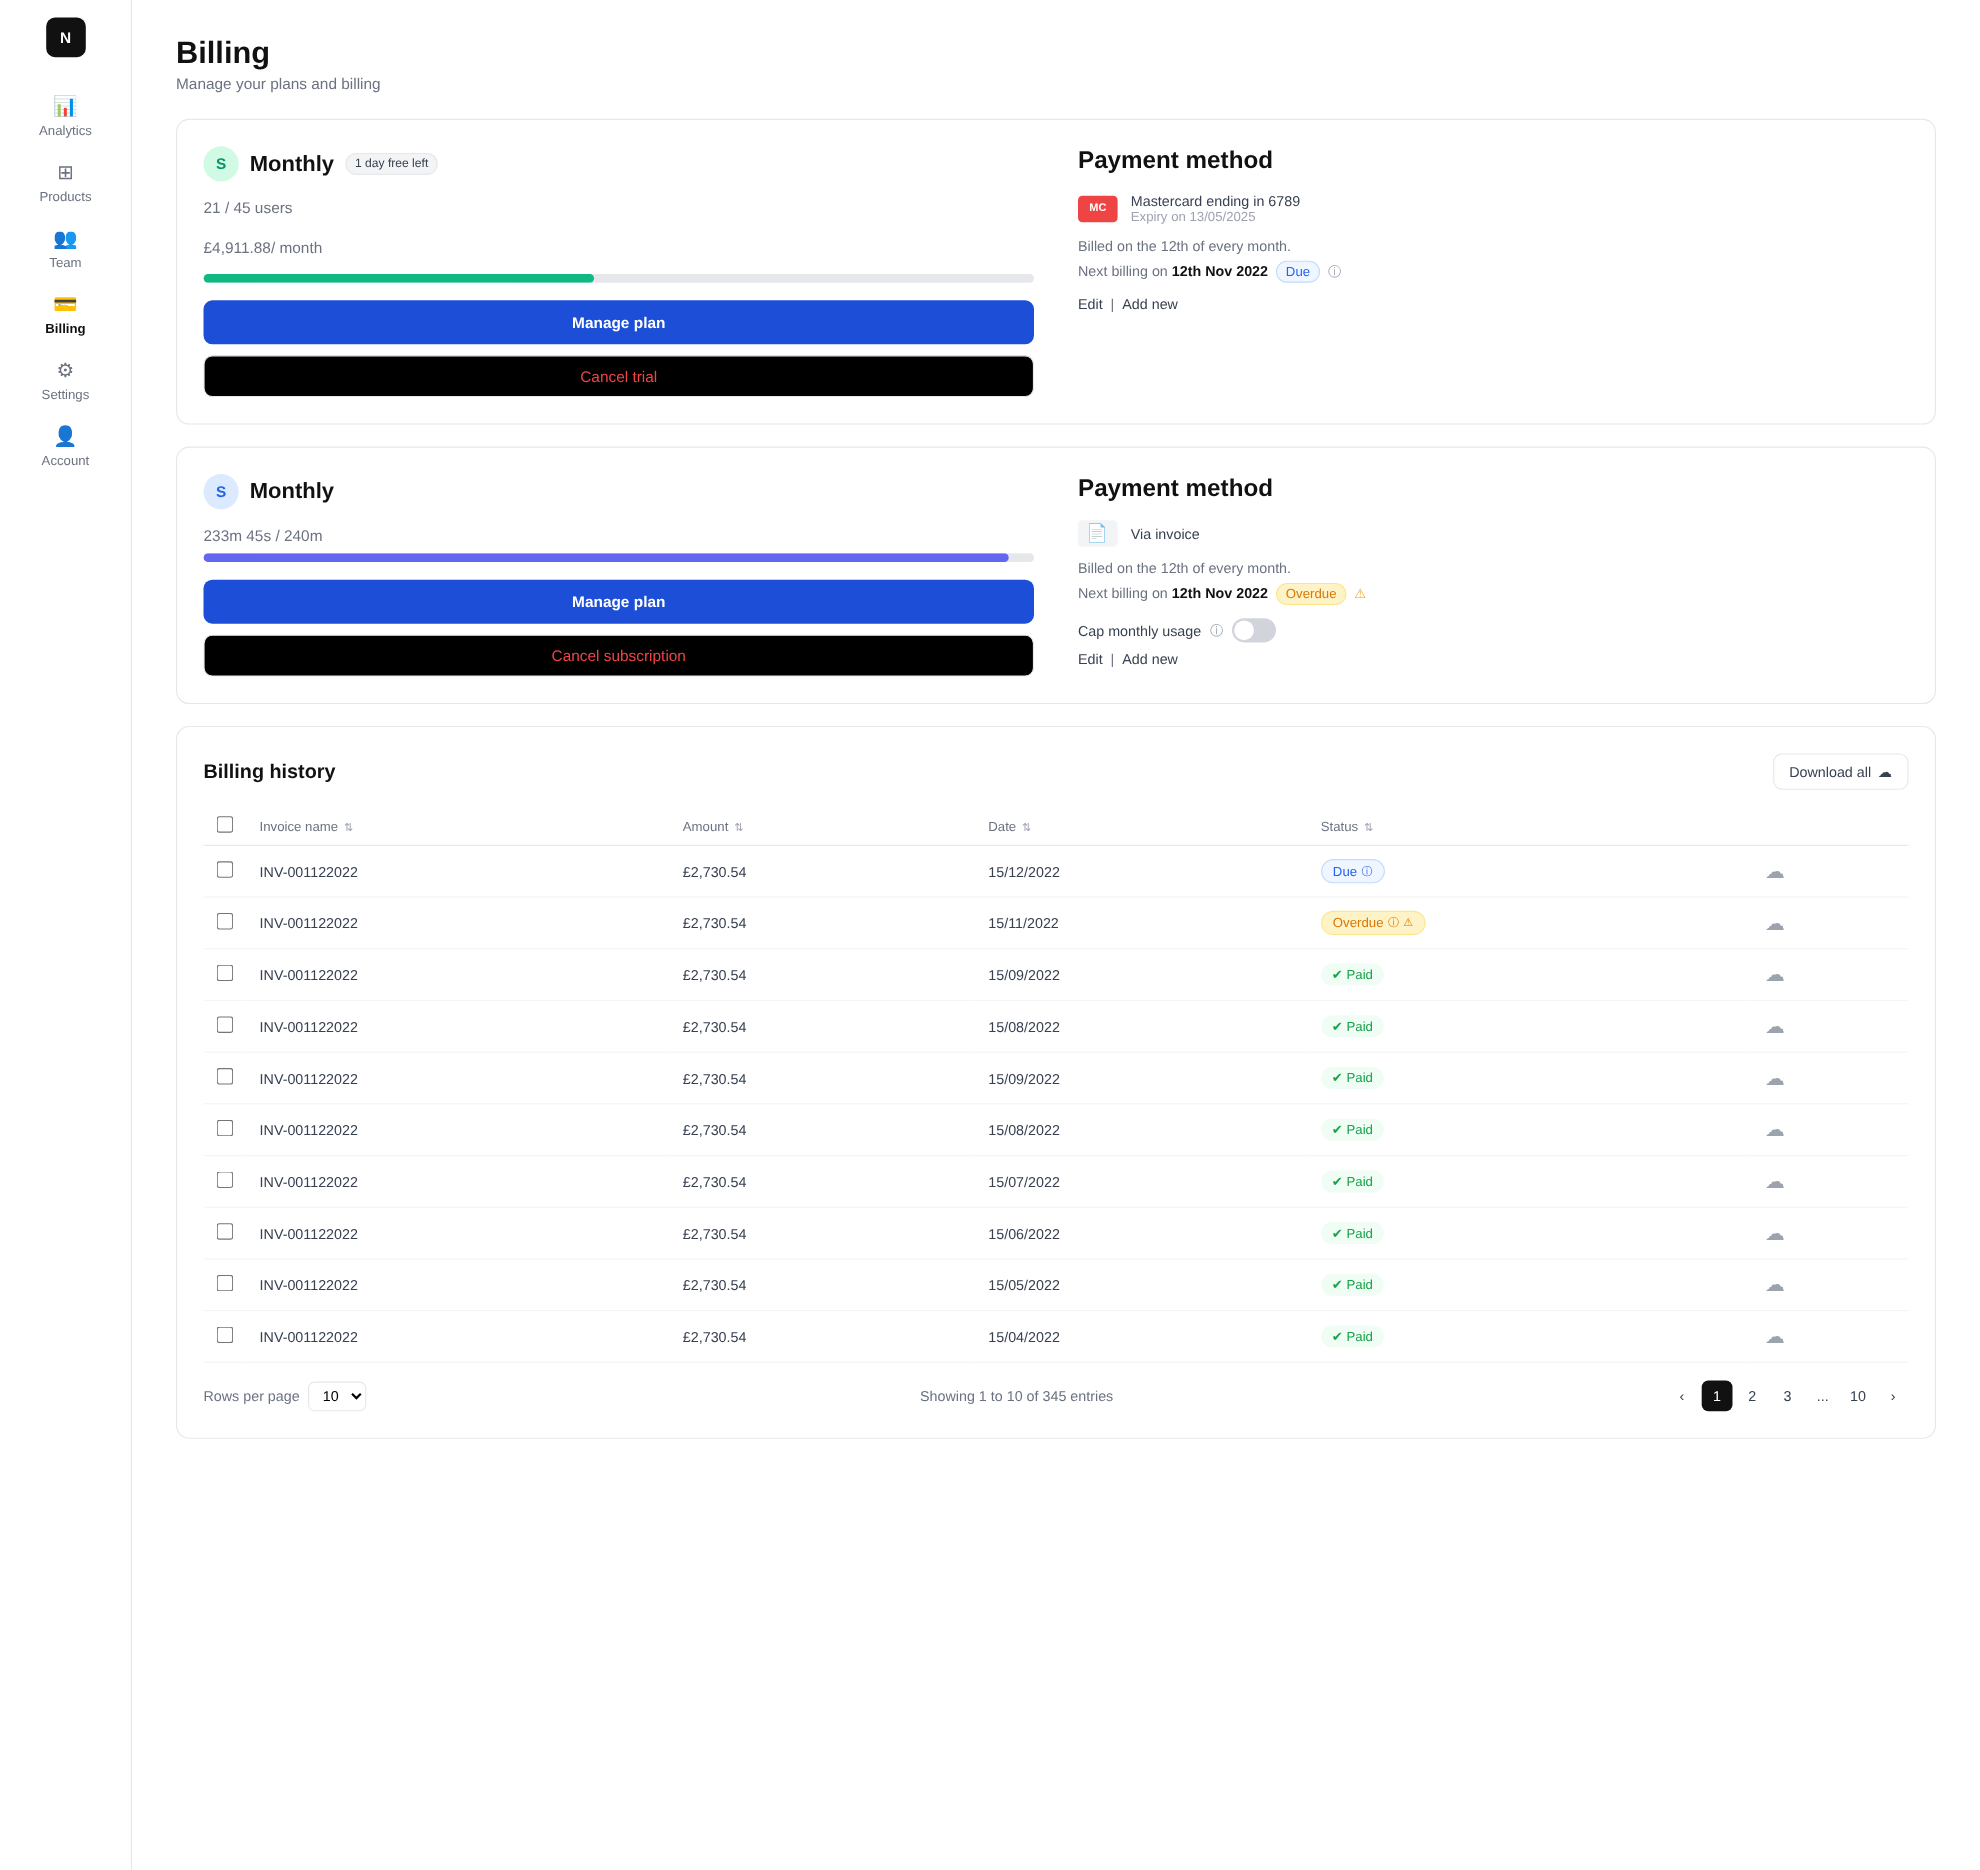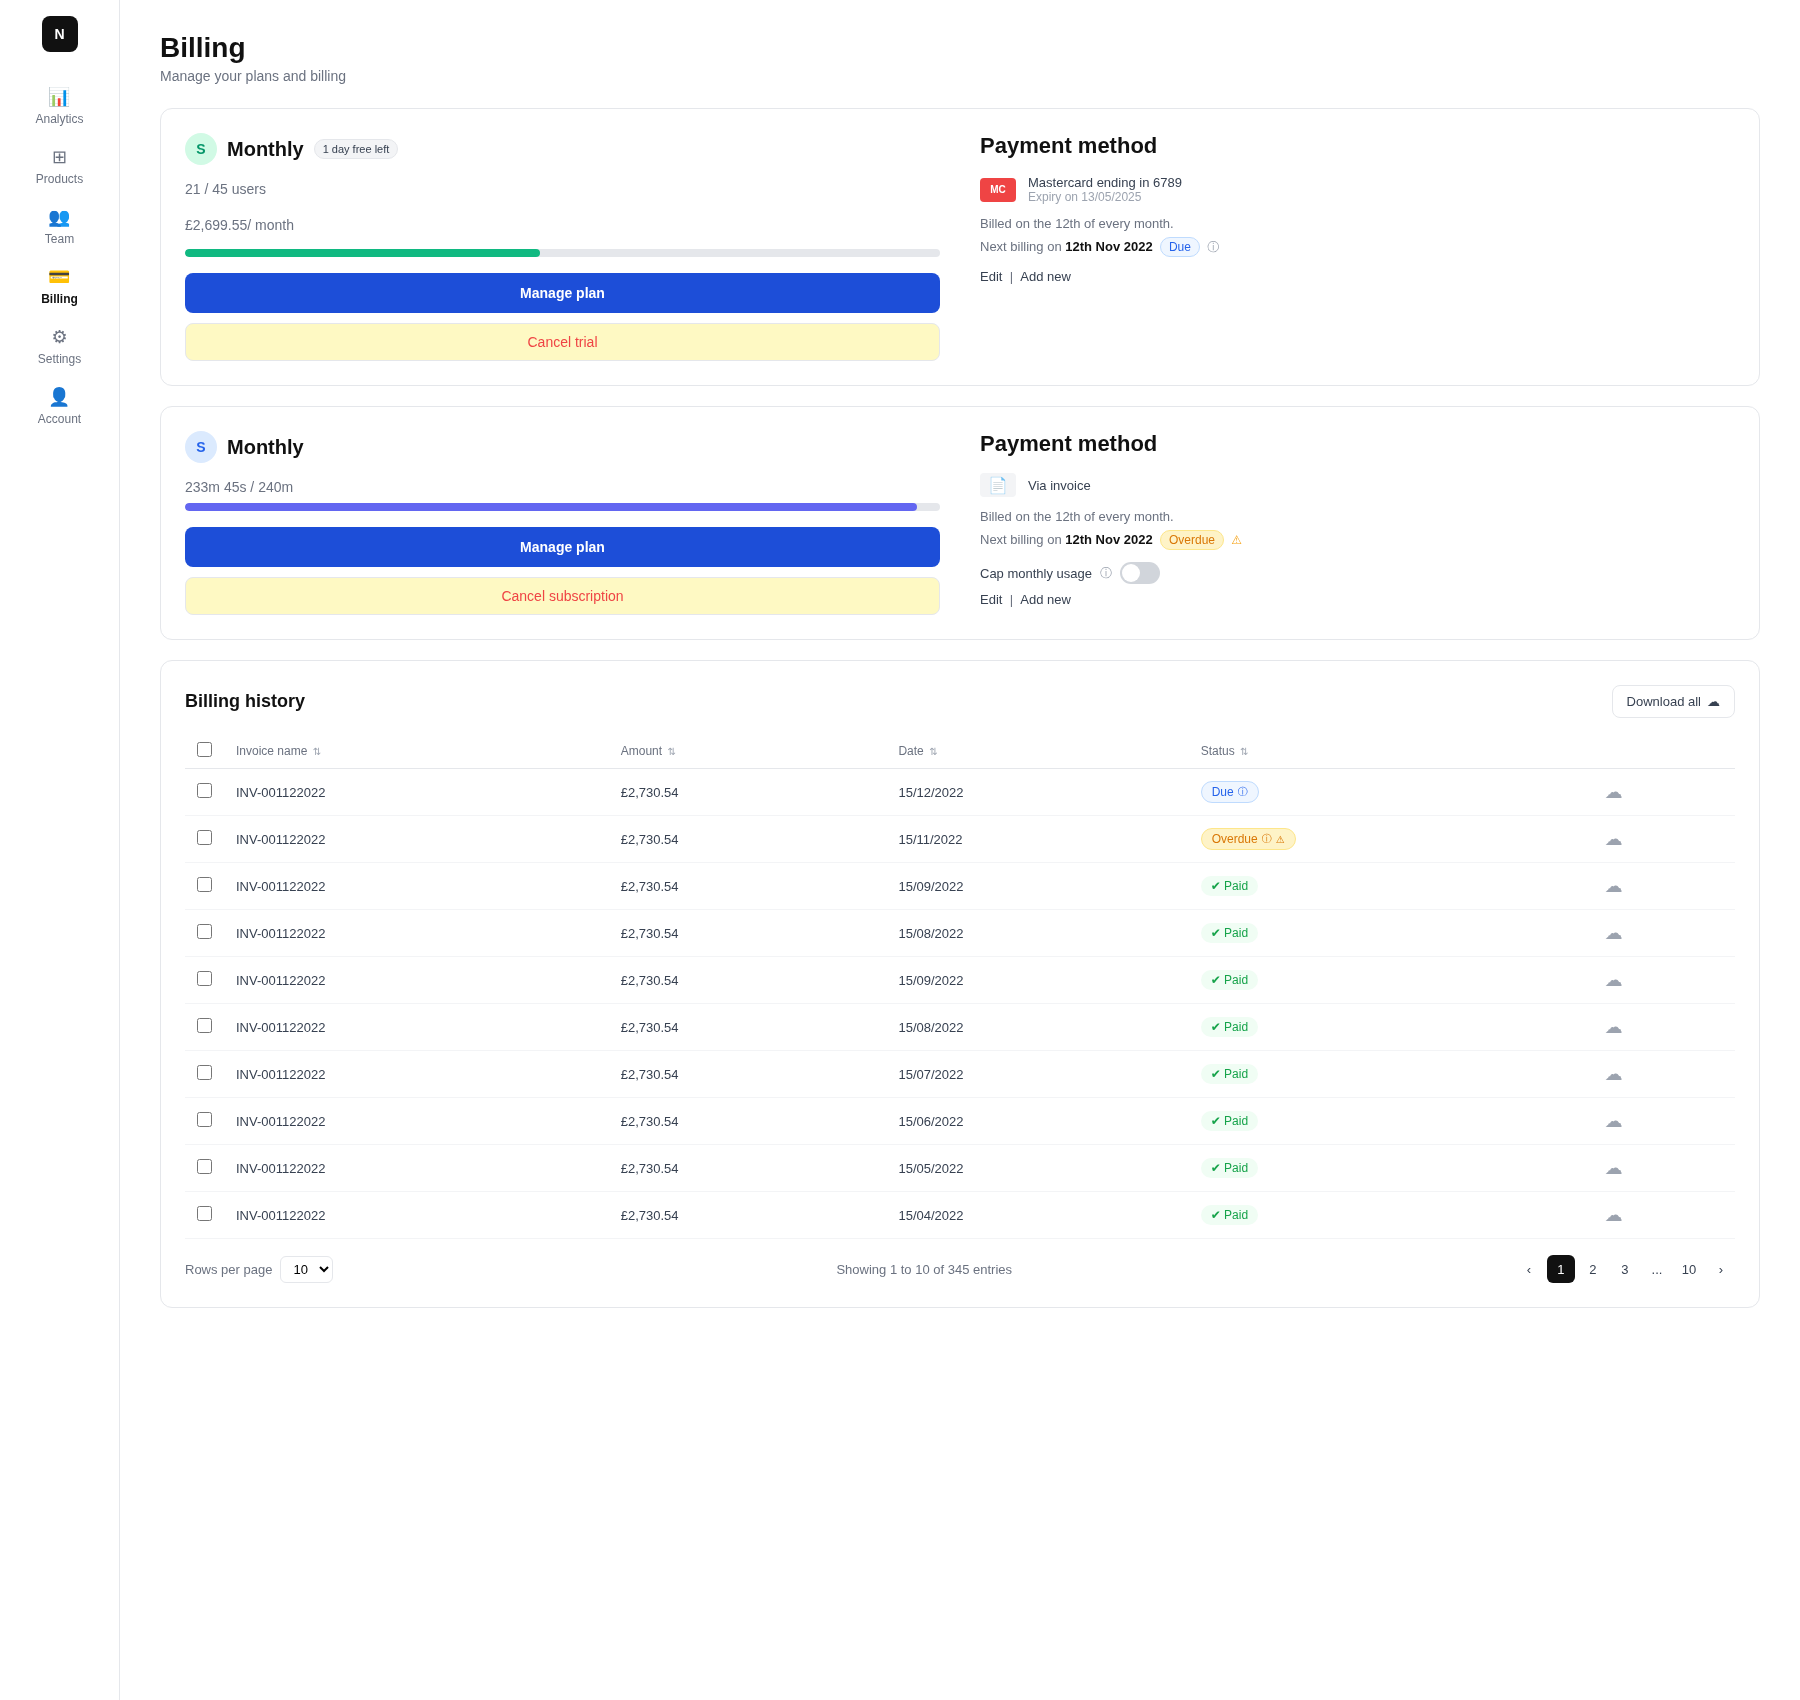--- a/index.html
+++ b/index.html
@@ -101,21 +101,21 @@
       border: none;
       border-radius: 8px;
       padding: 12px;
       font-size: 14px;
       font-weight: 600;
       cursor: pointer;
       margin-bottom: 10px;
     }
     .btn-cancel {
       width: 100%;
-      background: #fef9c3;
+      background: #000000;
       color: #ef4444;
       border: 1px solid #e5e7eb;
       border-radius: 8px;
       padding: 10px;
       font-size: 14px;
       cursor: pointer;
     }
 
     .payment-title { font-size: 22px; font-weight: 700; color: #111; margin-bottom: 16px; }
     .payment-method-row {
@@ -302,21 +302,21 @@
 
   <div class="plan-card">
     <div class="plan-left">
       <div class="plan-header">
         <div class="plan-icon green">S</div>
         <span class="plan-name">Monthly</span>
         <span class="trial-badge">1 day free left</span>
       </div>
       <div class="plan-users">21 / 45 users</div>
       <div class="plan-price">
-        <span>£2,699.55</span><span>/ month</span>
+        <span>£4,911.88</span><span>/ month</span>
       </div>
       <div class="progress-bar">
         <div class="progress-fill green" style="width: 47%"></div>
       </div>
       <button class="btn-manage">Manage plan</button>
       <button class="btn-cancel">Cancel trial</button>
     </div>
     <div class="plan-right">
       <div class="payment-title">Payment method</div>
       <div class="payment-method-row">

